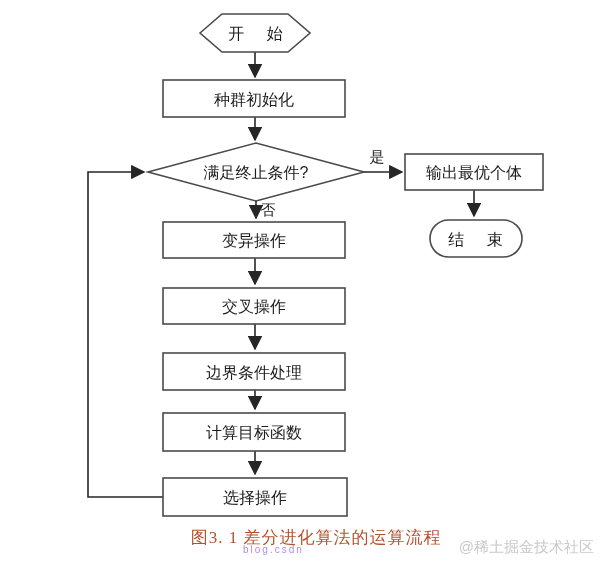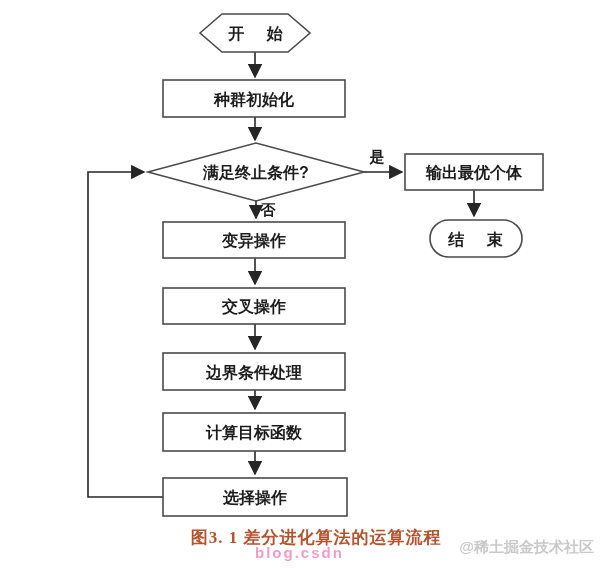--- a/index.html
+++ b/index.html
@@ -7,21 +7,20 @@
     padding: 0;
     background: #ffffff;
     font-family: "Liberation Sans", sans-serif;
   }
   .page {
     position: relative;
     width: 604px;
     height: 568px;
     background: #ffffff;
     overflow: hidden;
-    font-weight: bold;
   }
   svg { display: block; }
   .shape {
     fill: #ffffff;
     stroke: #4a4a4a;
     stroke-width: 1.6;
   }
   .edge {
     stroke: #262626;
     stroke-width: 1.6;
@@ -58,24 +57,24 @@
   }
   .watermark {
     position: absolute;
     right: 10px;
     top: 538px;
     color: #c9c9c9;
     font-size: 15px;
   }
   .faint-watermark {
     position: absolute;
-    left: 255px;
+    left: 243px;
     top: 544px;
-    color: #ec4899;
-    font-size: 15px;
+    color: #6d28d9;
+    font-size: 10px;
     letter-spacing: 2px;
     opacity: 0.55;
   }
 </style>
 </head>
 <body>
 
 <div class="page">
 
   <svg width="604" height="568" viewBox="0 0 604 568">

